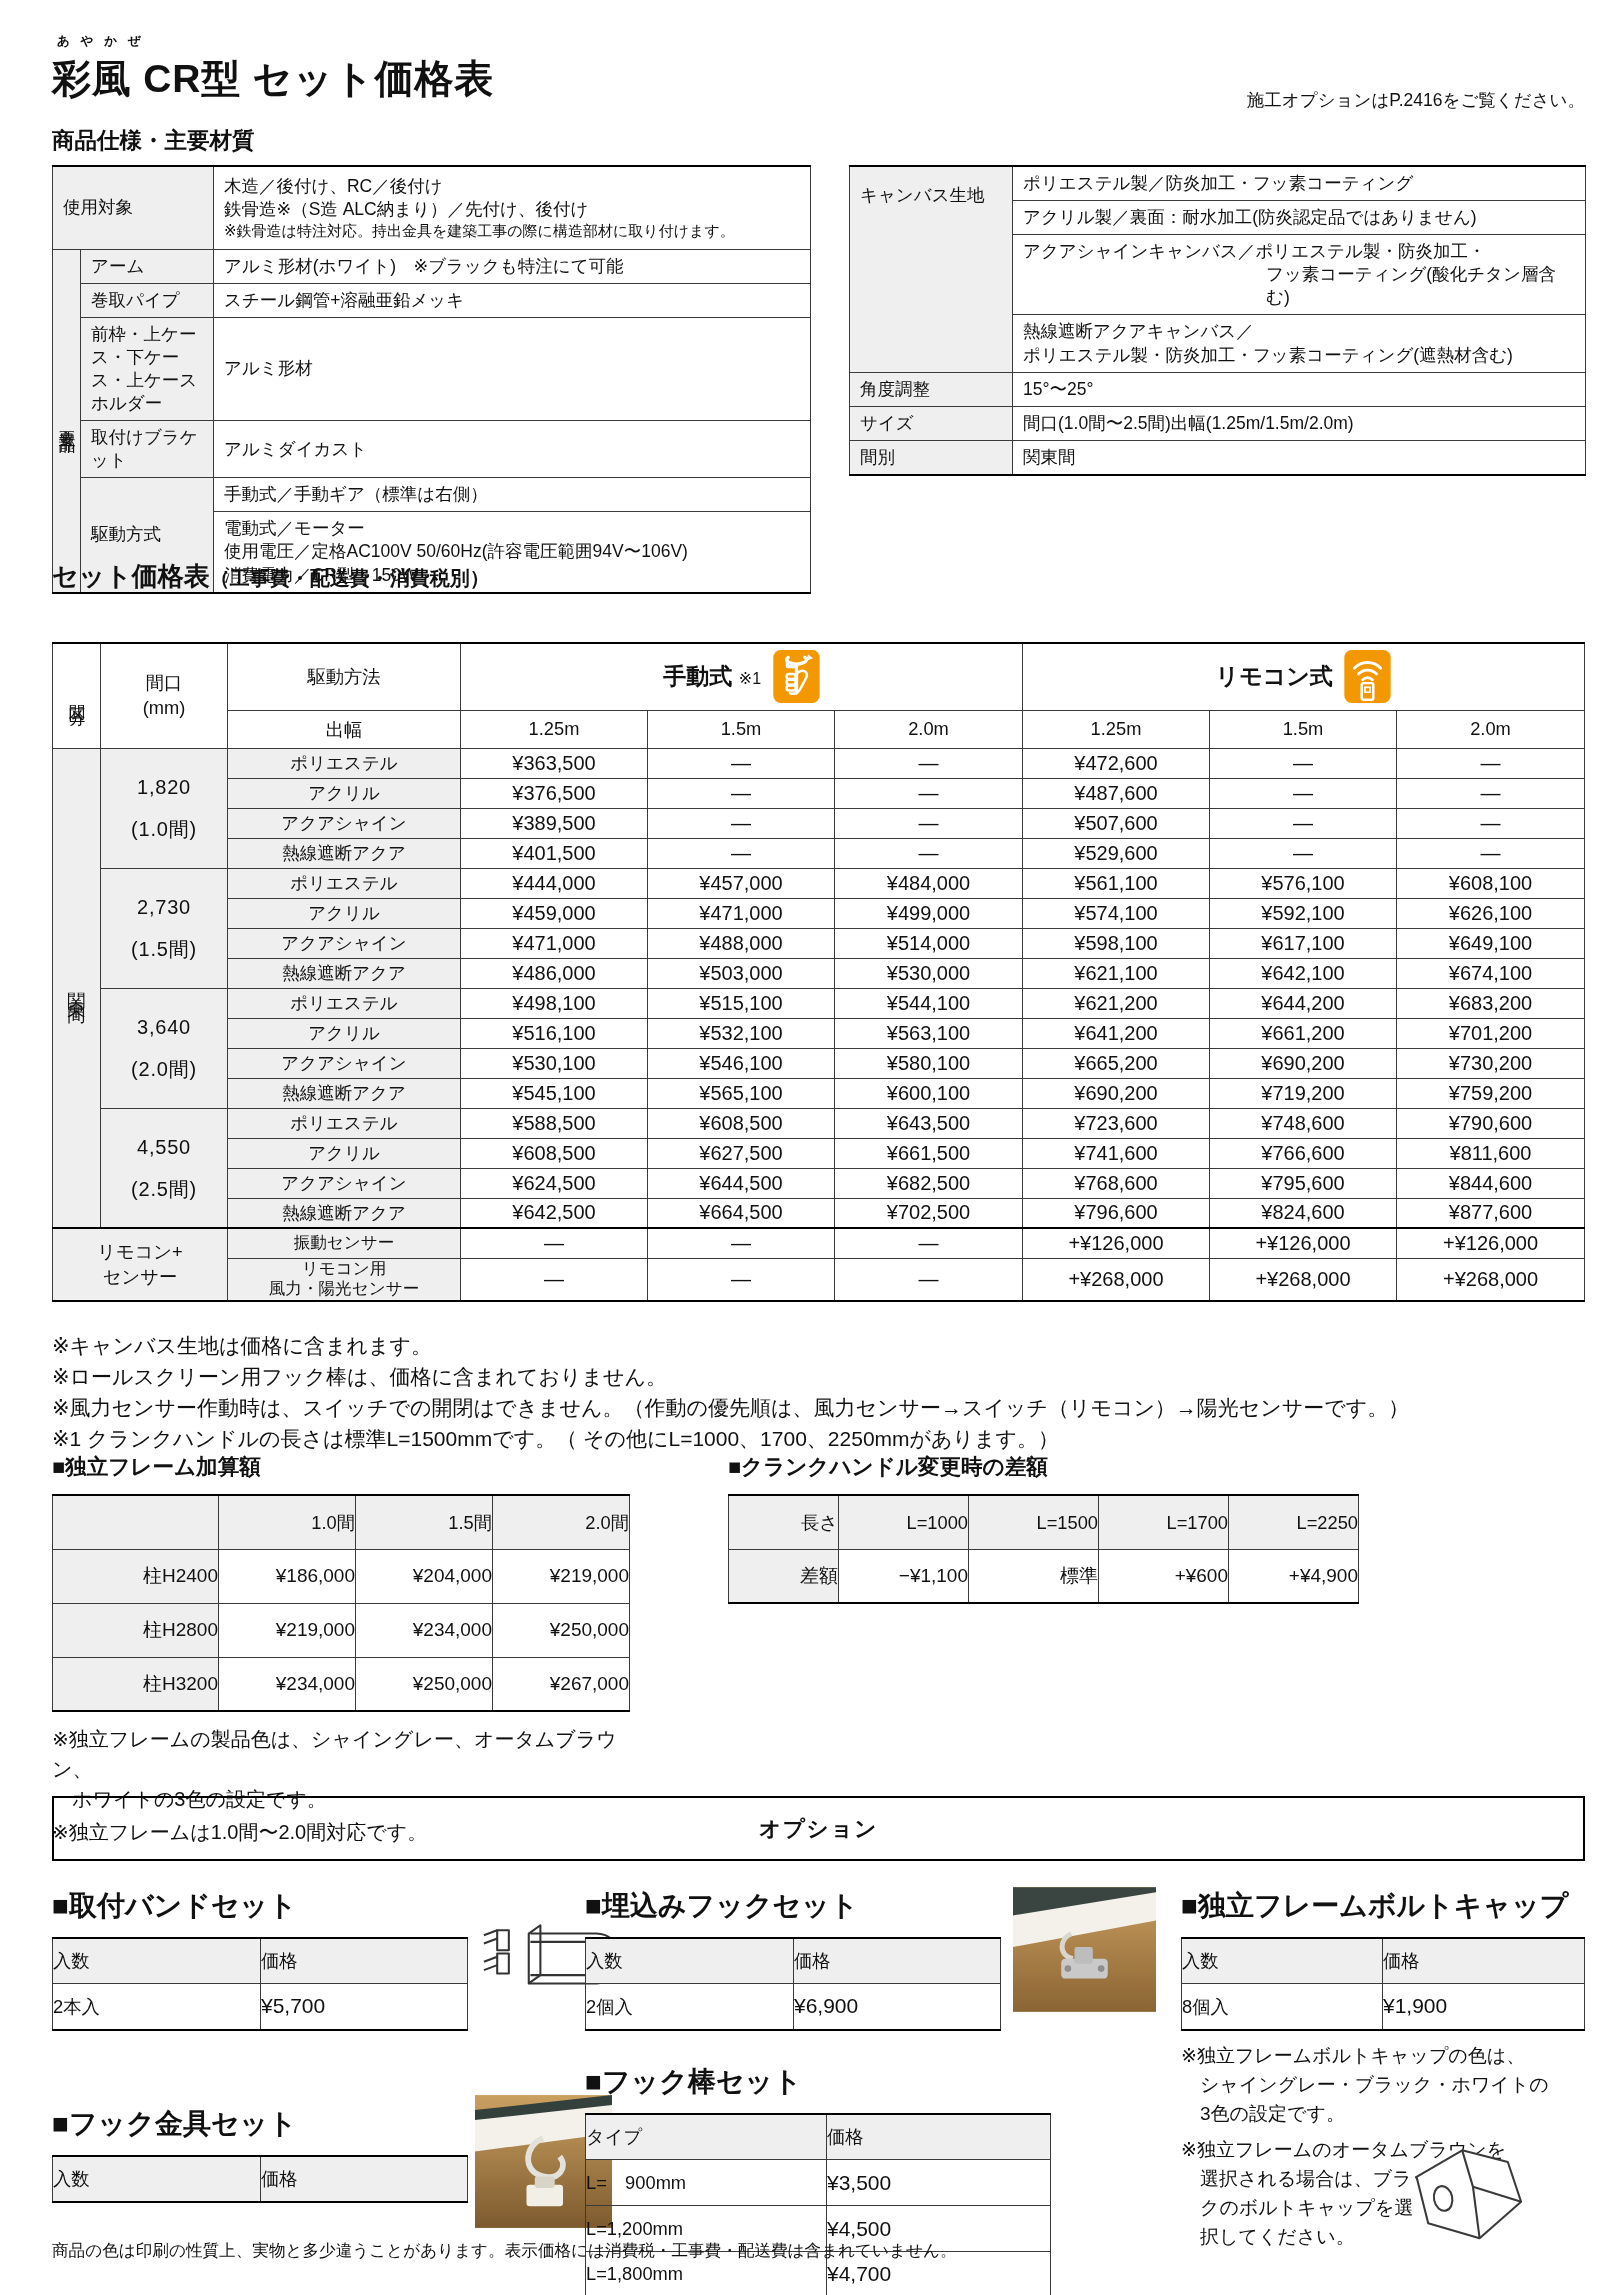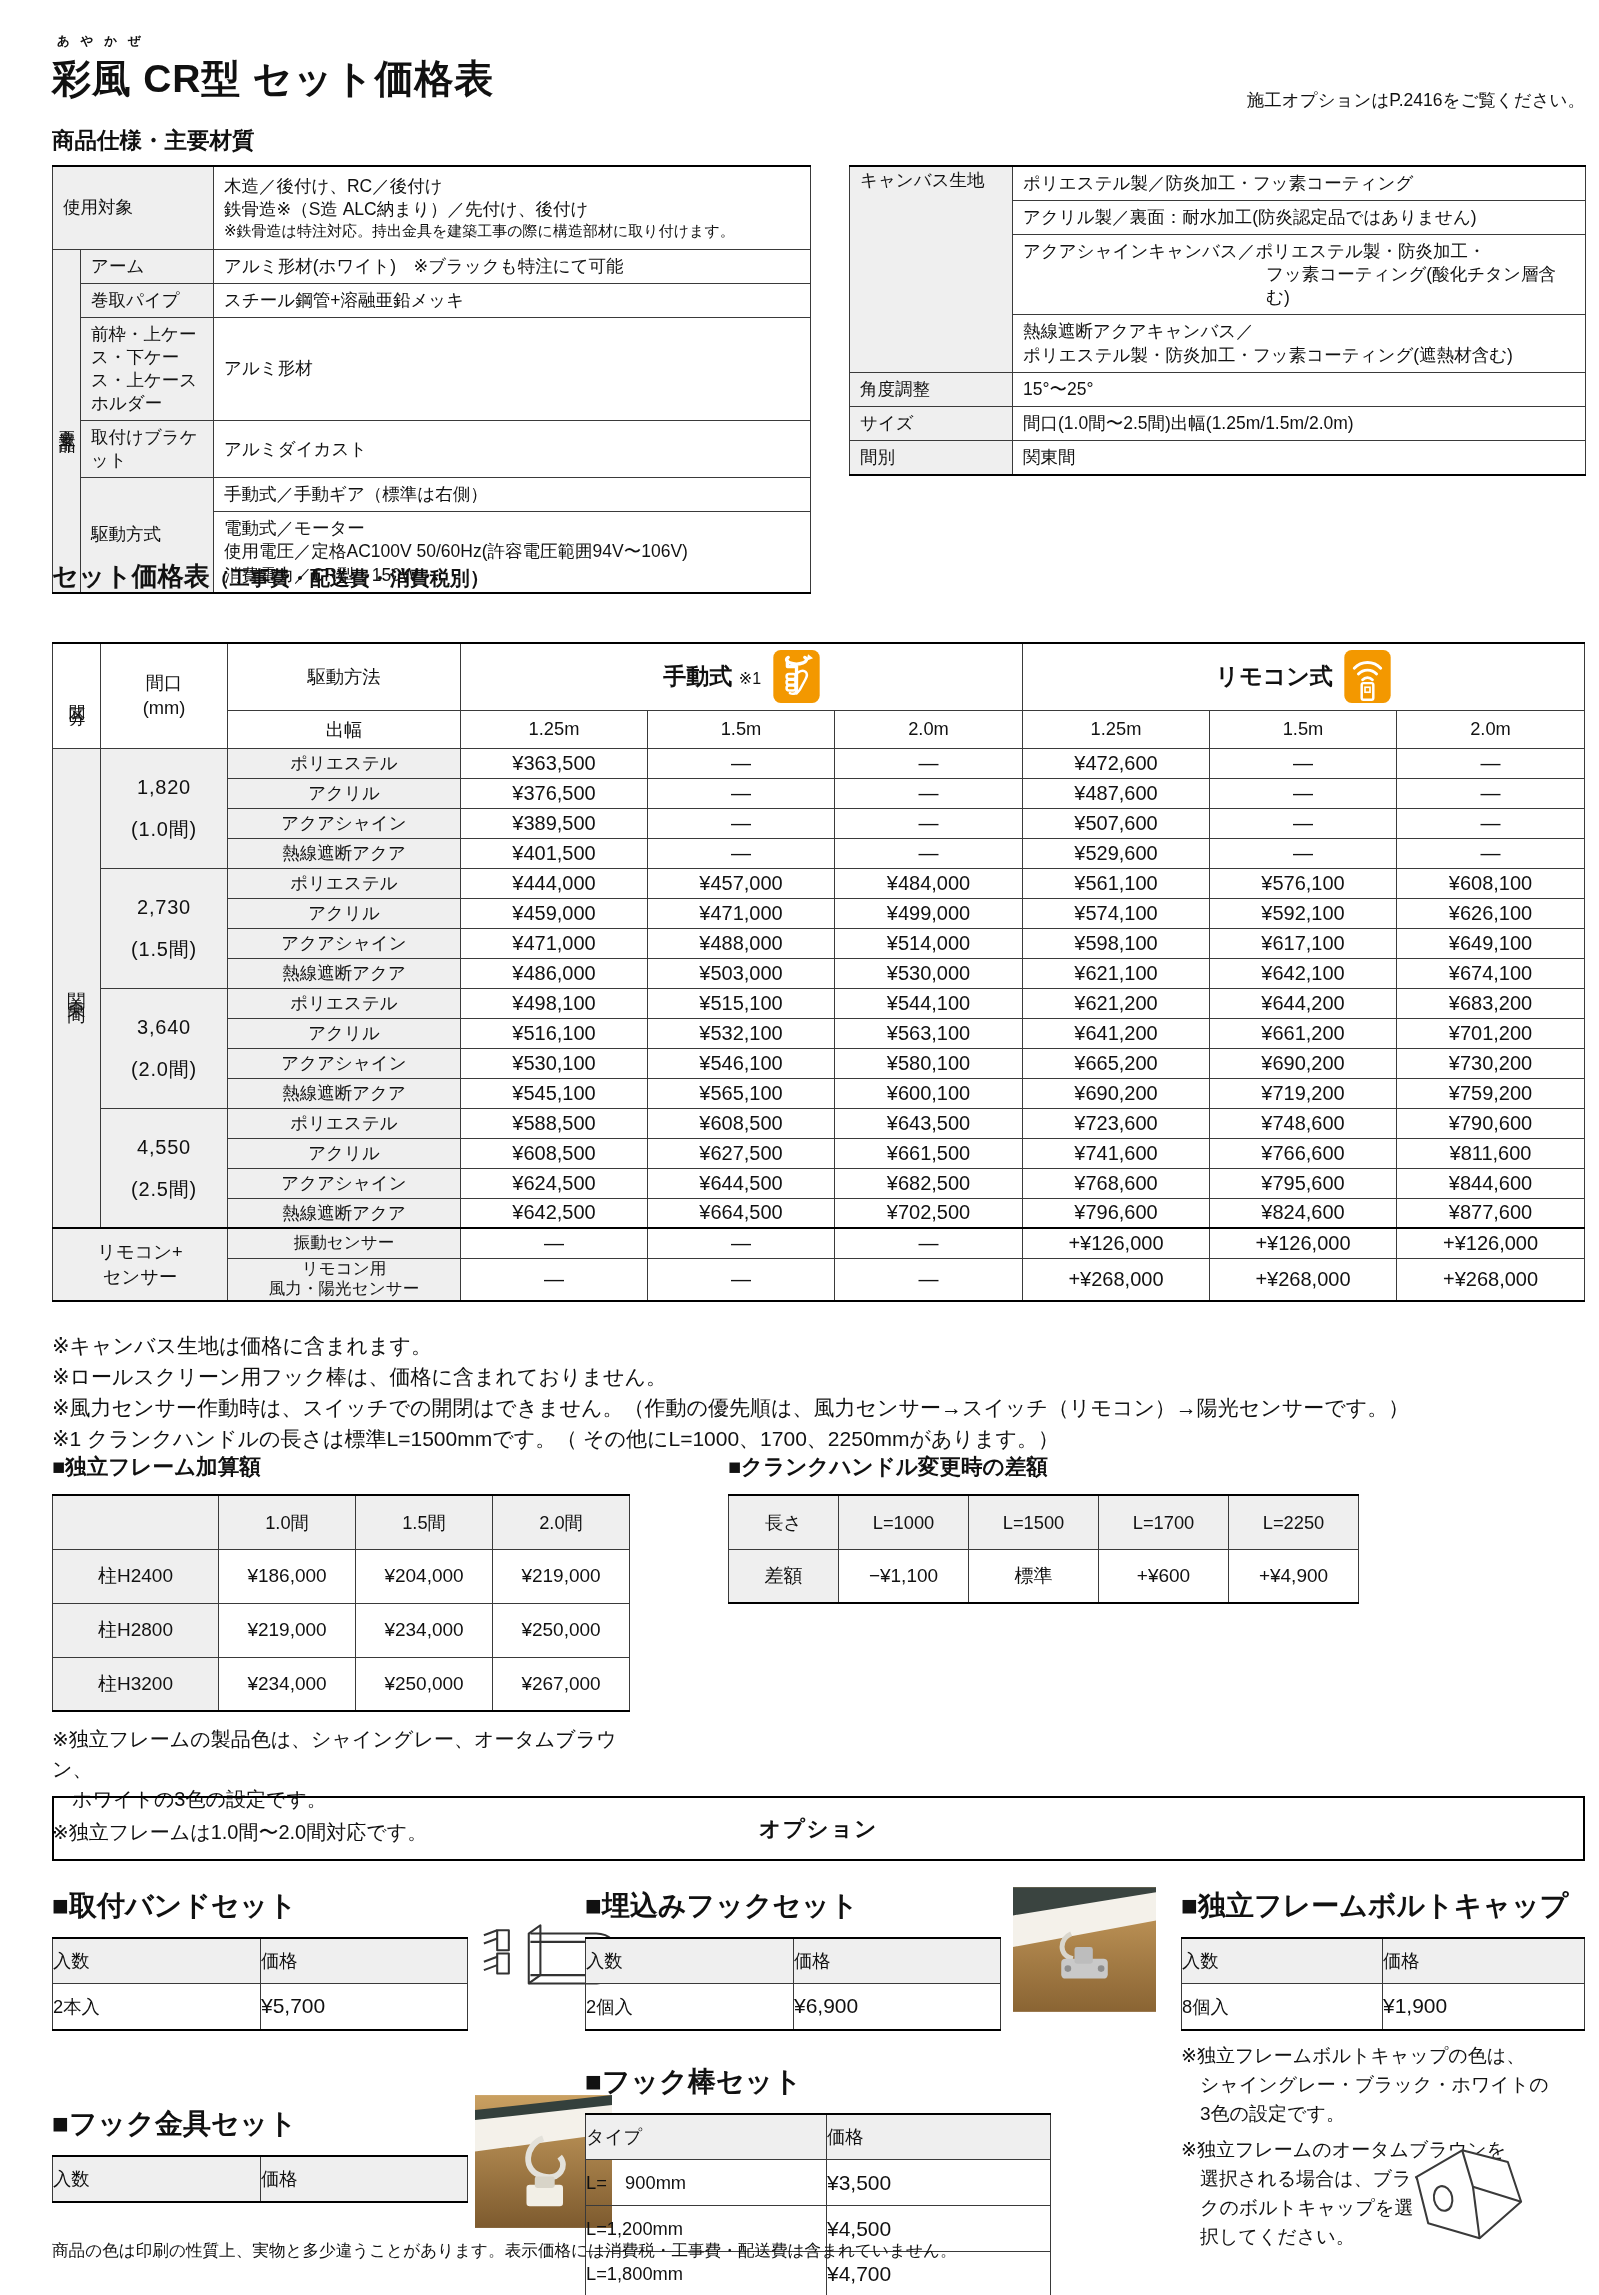--- a/index.html
+++ b/index.html
@@ -47,21 +47,21 @@
   .ptable .region-cell{background:#efefef;font-size:18.3px;letter-spacing:6.7px}
   .ptable .sensor-label{background:#efefef;font-size:18.3px;line-height:1.4}
   .ptable .sensor-name{line-height:1.25;font-size:16.6px}
   .ptable .thick-top td{border-top:2.5px solid #000}
 
   
   .notes{font-size:21px;line-height:31px}
 
   
   .sub-heading{font-size:21.6px;font-weight:bold}
-  .subtable td{font-size:19px;text-align:center;height:54px}
+  .subtable td{font-size:19px;text-align:right;height:54px}
   .subtable .lblc{background:#efefef}
   .subtable .hd{background:#efefef;font-size:18.3px}
   .sub-note{font-size:20px;line-height:30px;white-space:pre-line;margin-top:11.7px}
 
   
   .banner{border:2.5px solid #000;height:65px;display:flex;align-items:center;justify-content:center;
           font-size:21.6px;font-weight:bold;letter-spacing:1.7px}
   .opt-heading{font-size:28px;font-weight:bold;margin-bottom:11.7px}
   .opttable td{font-size:18.3px;text-align:left;height:46px}
   .opttable .hd{background:#efefef}
@@ -125,21 +125,21 @@
   </tbody>
     </table>
 
   <table class="spec ttable abs" style="left:797px;top:132px;width:737px">
     <colgroup>
         <col style="width:163px">
         <col>
       </colgroup>
     <tbody>
         <tr>
-      <td class="lbl" rowspan="4" style="vertical-align:top;padding-top:2px">キャンバス生地</td>
+      <td class="lbl" rowspan="4" style="vertical-align:top;padding-top:17px">キャンバス生地</td>
       <td class="val" style="height:31px">ポリエステル製／防炎加工・フッ素コーティング</td>
     </tr>
     <tr>
       <td class="val" style="height:31px">アクリル製／裏面：耐水加工(防炎認定品ではありません)</td>
     </tr>
     <tr>
       <td class="val" style="height:53px">
         <div>アクアシャインキャンバス／ポリエステル製・防炎加工・</div>
         <div class="canvas-indent">フッ素コーティング(酸化チタン層含む)</div>
       </td>

